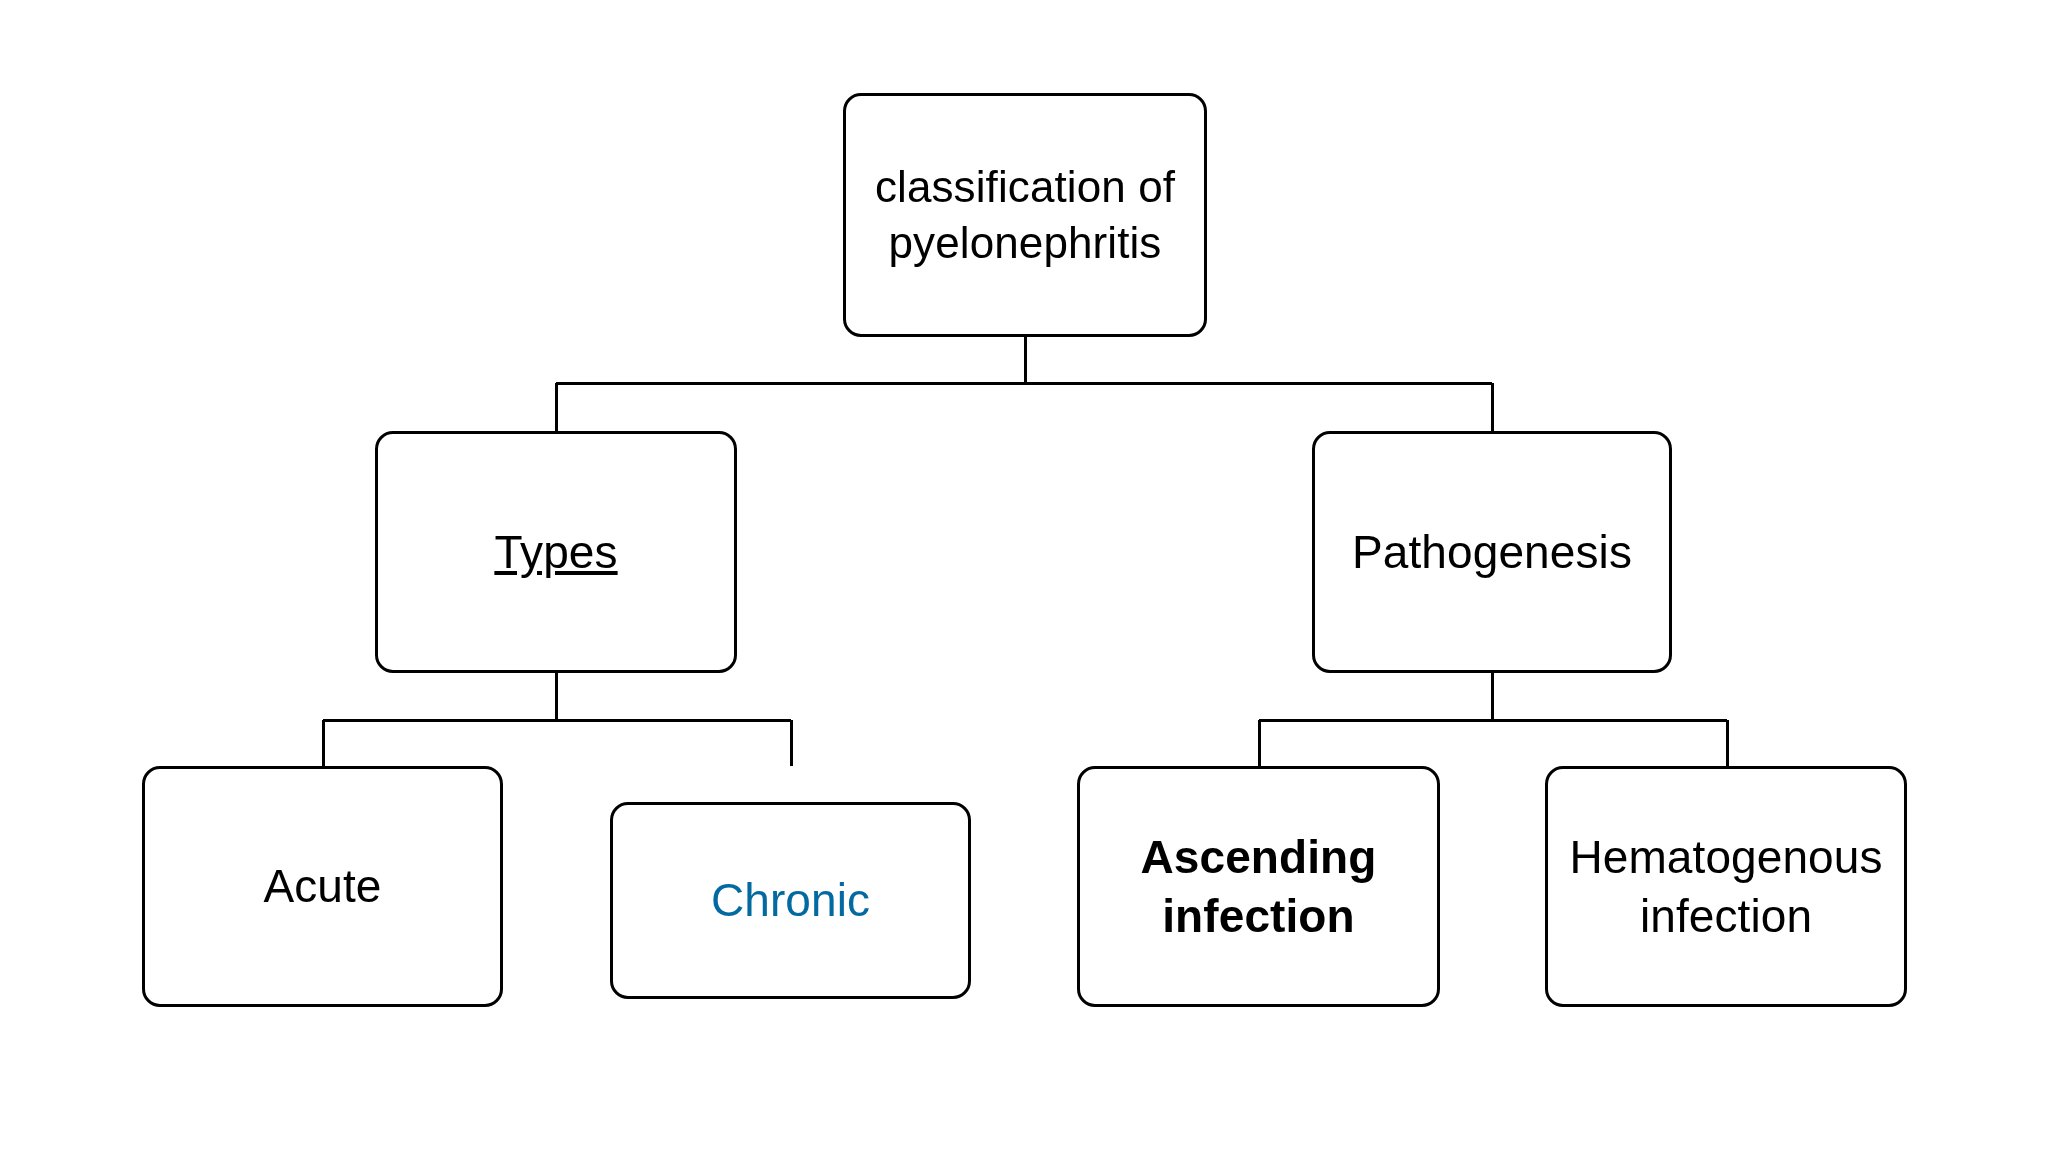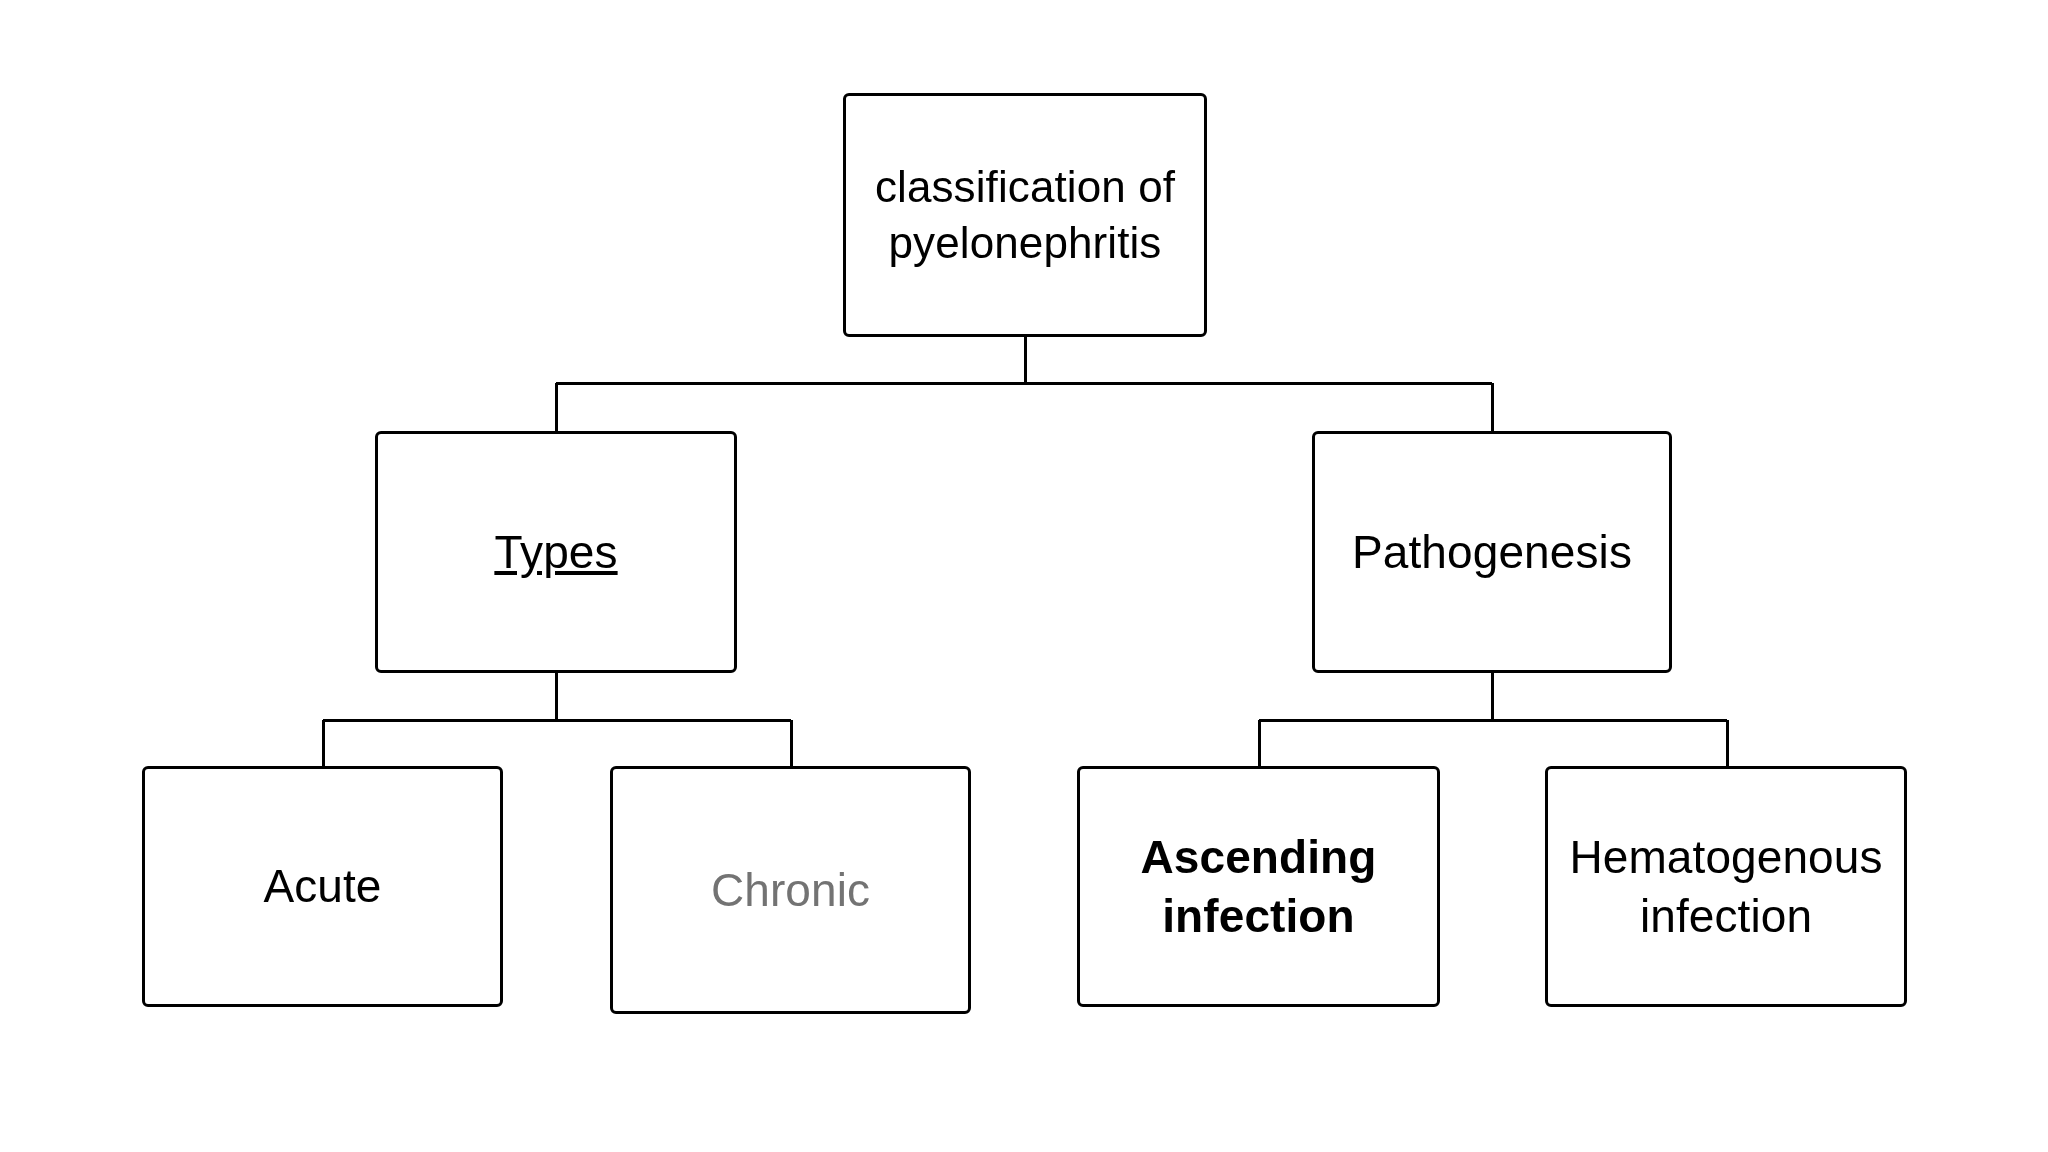--- a/index.html
+++ b/index.html
@@ -25,21 +25,21 @@
     top: 0;
     width: 2048px;
     height: 1152px;
     pointer-events: none;
   }
   .node {
     position: absolute;
     box-sizing: border-box;
     background: #ffffff;
     border: 3px solid #000000;
-    border-radius: 6px;
+    border-radius: 18px;
     display: flex;
     align-items: center;
     justify-content: center;
     text-align: center;
   }
   .node-label {
     display: block;
     line-height: 1.28;
     white-space: pre-line;
     padding: 0 14px;
@@ -77,21 +77,21 @@
   <div class="node lvl1" style="left: 375px; top: 431px; width: 362px; height: 242px; border-color: rgb(0, 0, 0); color: rgb(0, 0, 0); text-decoration: underline;">
     <span class="node-label">Types</span>
   </div>
   <div class="node lvl1" style="left: 1312px; top: 431px; width: 360px; height: 242px; border-color: rgb(0, 0, 0); color: rgb(0, 0, 0);">
     <span class="node-label">Pathogenesis</span>
   </div>
 
   <div class="node lvl2" style="left: 142px; top: 766px; width: 361px; height: 241px; border-color: rgb(0, 0, 0); color: rgb(0, 0, 0);">
     <span class="node-label">Acute</span>
   </div>
-  <div class="node lvl2" style="left: 610px; top: 766px; width: 361px; height: 248px; border-color: rgb(0, 0, 0); color: #737373;">
+  <div class="node lvl2" style="left: 610px; top: 802px; width: 361px; height: 197px; border-color: rgb(0, 0, 0); color: #0369a1;">
     <span class="node-label">Chronic</span>
   </div>
   <div class="node lvl2" style="left: 1077px; top: 766px; width: 363px; height: 241px; border-color: rgb(0, 0, 0); color: rgb(0, 0, 0); font-weight: bold;">
     <span class="node-label">Ascending
 infection</span>
   </div>
   <div class="node lvl2" style="left: 1545px; top: 766px; width: 362px; height: 241px; border-color: rgb(0, 0, 0); color: rgb(0, 0, 0);">
     <span class="node-label">Hematogenous
 infection</span>
   </div>

